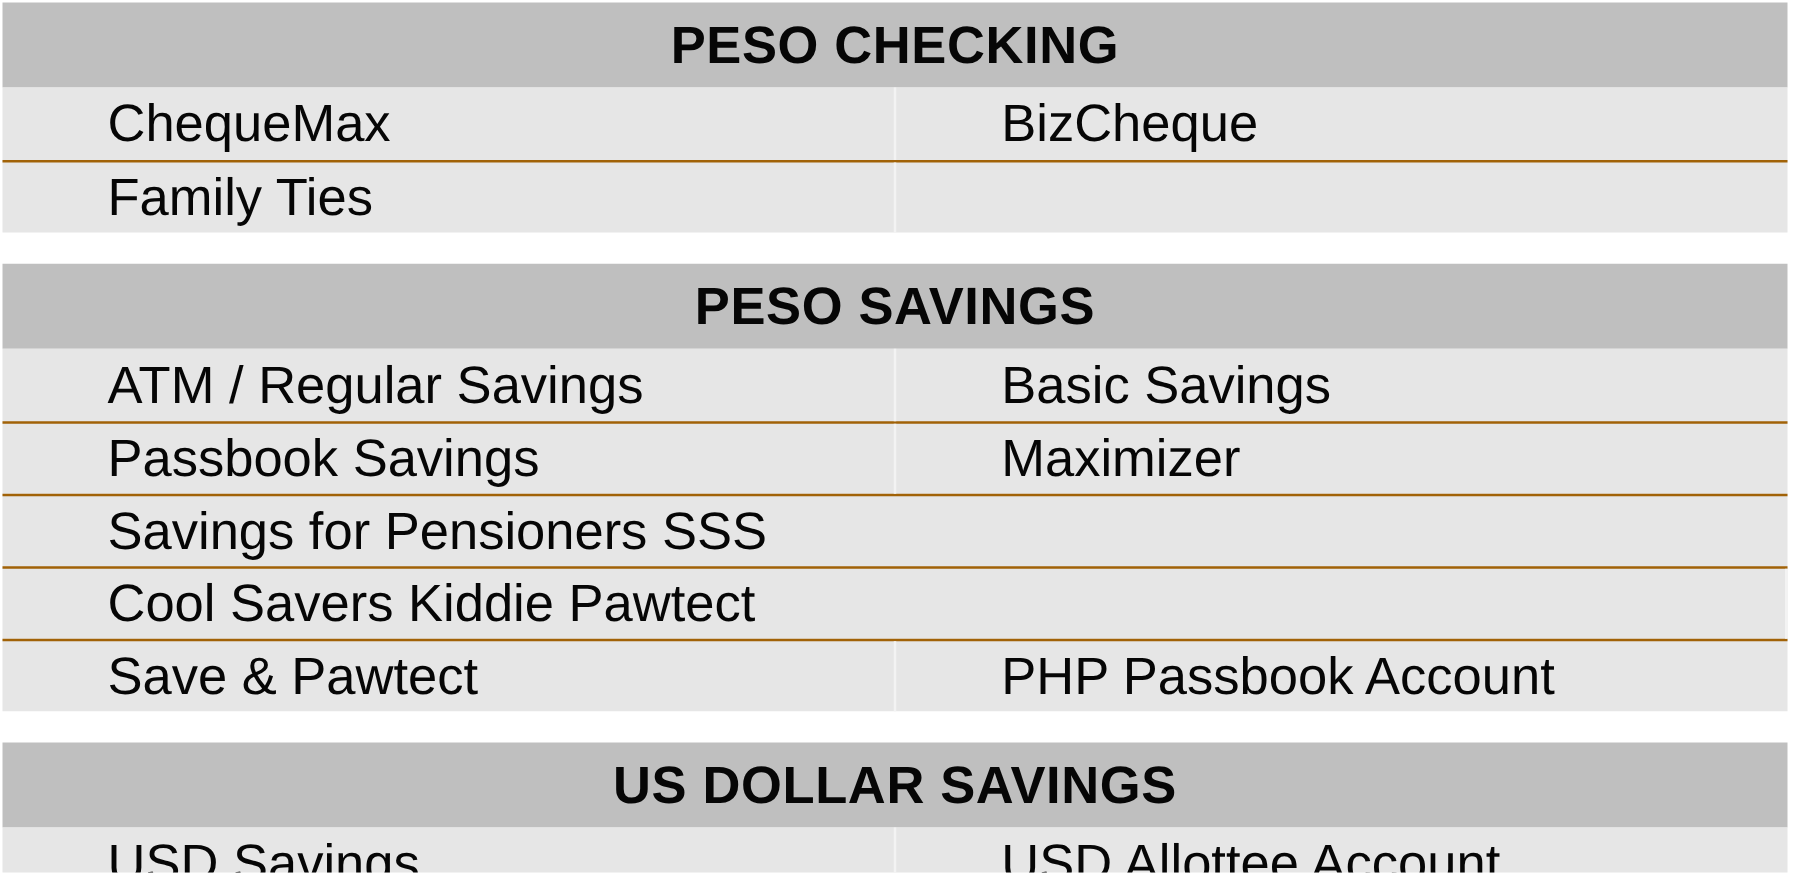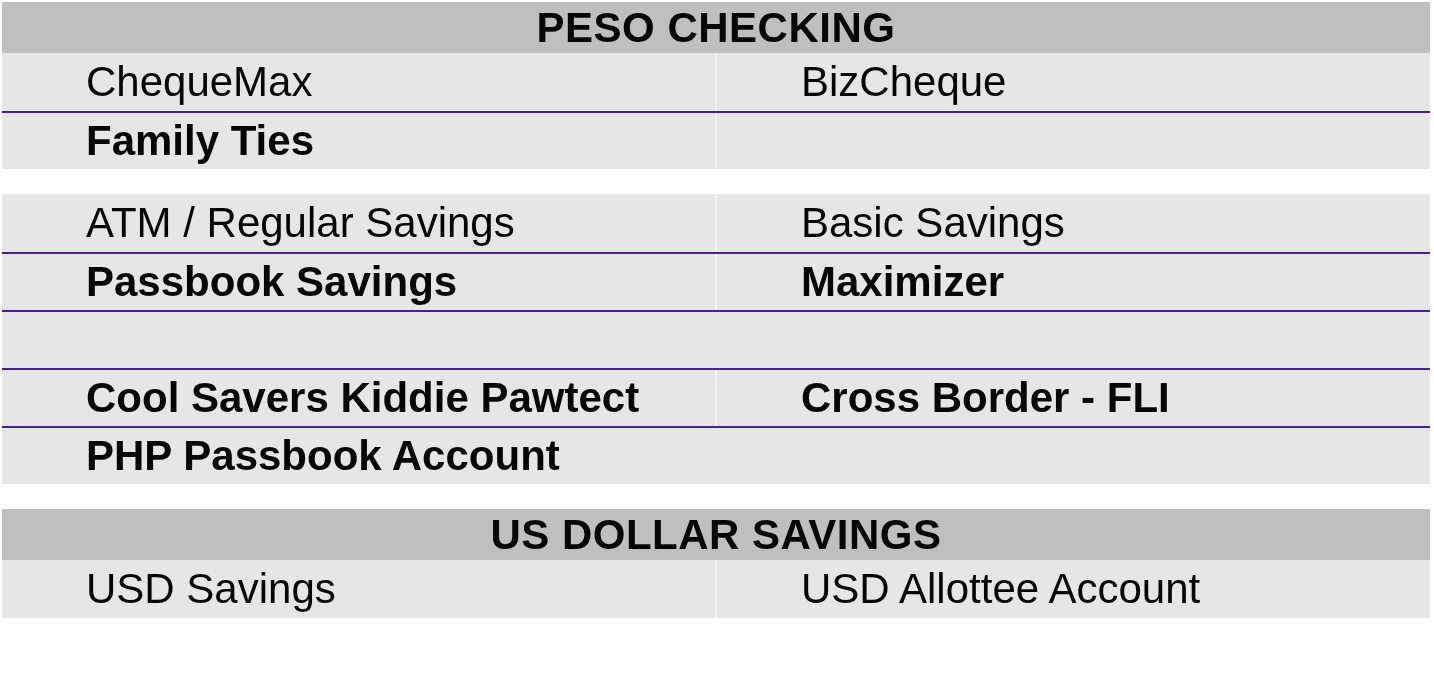--- a/index.html
+++ b/index.html
@@ -15,34 +15,34 @@
   .page {
     box-sizing: border-box;
     width: 1434px;
     height: 698px;
     padding: 2px 4px 0 2px;
   }
   .section { margin-bottom: 25px; }
   .section:last-child { margin-bottom: 0; }
   .section-header {
     background: #bfbfbf;
-    height: 51px;
+    height: 68px;
     display: flex;
     align-items: center;
     justify-content: center;
     font-weight: bold;
     font-size: 42px;
     letter-spacing: 0.5px;
   }
   .row {
     display: flex;
     height: 58px;
     background: #e6e6e6;
   }
-  .row + .row { border-top: 2px solid #4c1d95; height: 56px; font-weight: bold; }
+  .row + .row { border-top: 2px solid #a16207; height: 56px; }
   .cell {
     flex: 1 1 0;
     display: flex;
     align-items: center;
     padding-left: 84px;
     box-sizing: border-box;
     font-size: 42px;
     white-space: nowrap;
     overflow: hidden;
   }
@@ -59,35 +59,37 @@
       <div class="cell left">ChequeMax</div>
       <div class="cell right">BizCheque</div>
     </div>
     <div class="row">
       <div class="cell left">Family Ties</div>
       <div class="cell right"></div>
     </div>
   </div>
 
   <div class="section">
+    <div class="section-header">PESO SAVINGS</div>
     <div class="row">
       <div class="cell left">ATM / Regular Savings</div>
       <div class="cell right">Basic Savings</div>
     </div>
     <div class="row">
       <div class="cell left">Passbook Savings</div>
       <div class="cell right">Maximizer</div>
     </div>
     <div class="row">
+      <div class="cell right">Savings for Pensioners SSS</div>
     </div>
     <div class="row">
       <div class="cell left">Cool Savers Kiddie Pawtect</div>
-      <div class="cell right">Cross Border - FLI</div>
     </div>
     <div class="row">
+      <div class="cell left">Save &amp; Pawtect</div>
       <div class="cell right">PHP Passbook Account</div>
     </div>
   </div>
 
   <div class="section">
     <div class="section-header">US DOLLAR SAVINGS</div>
     <div class="row">
       <div class="cell left">USD Savings</div>
       <div class="cell right">USD Allottee Account</div>
     </div>

